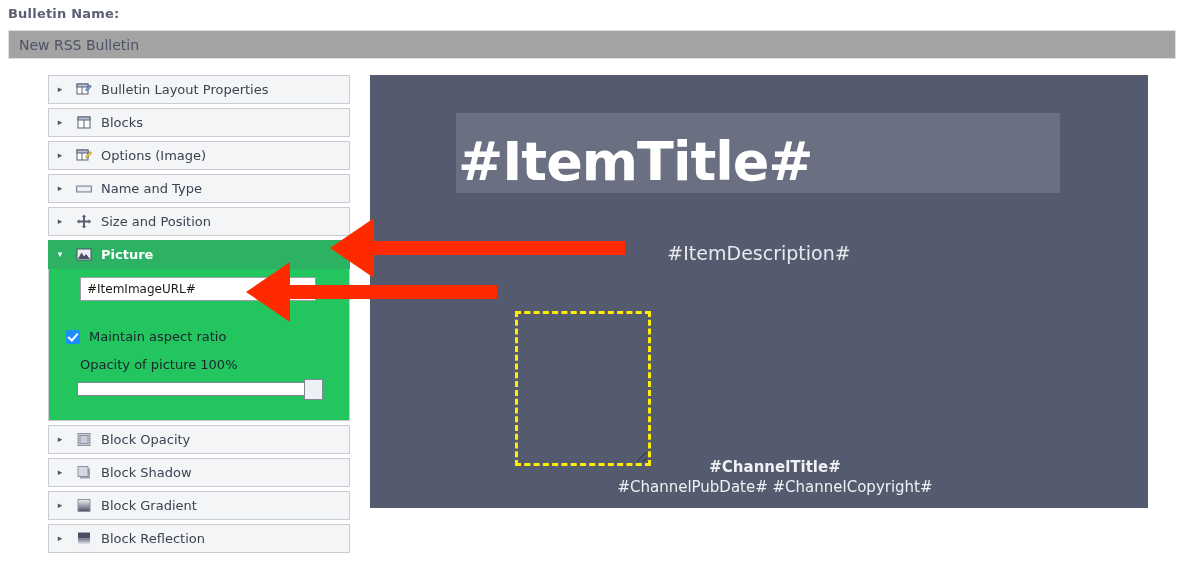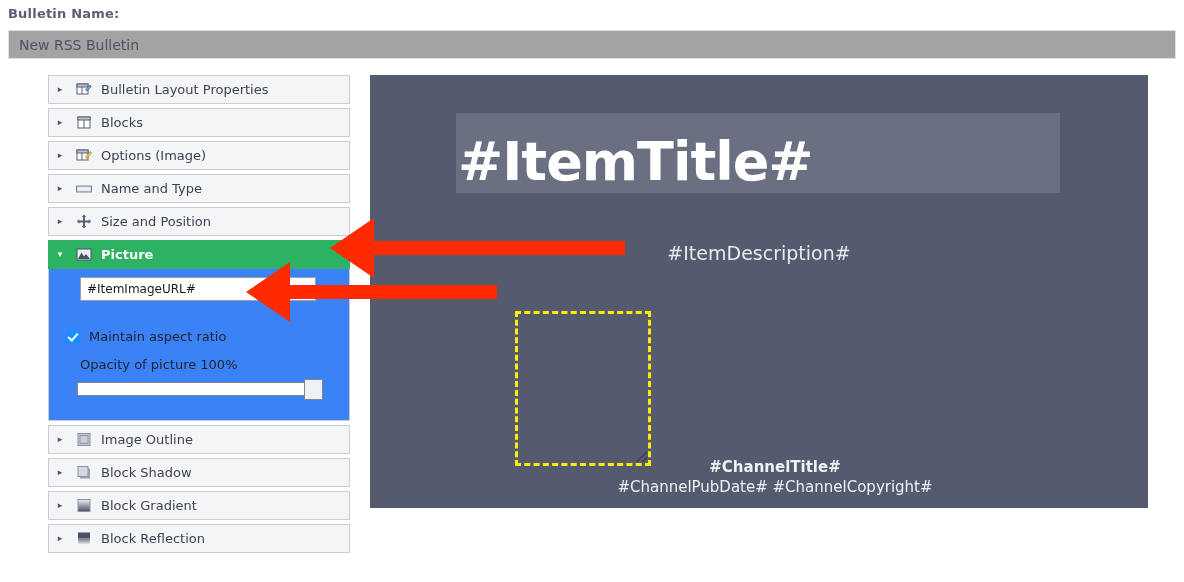--- a/index.html
+++ b/index.html
@@ -55,21 +55,21 @@
     background: #2cb262;
     border: 1px solid #2cb262;
     margin-bottom: 0;
   }
   .acc-row.active .lbl { color: #ffffff; font-weight: bold; }
   .acc-row.active .tri { color: #ffffff; font-size: 9px; }
 
   .acc-body {
     border: 1px solid #c9ccd4;
     border-top: none;
-    background: #3b82f6;
+    background: #22c55e;
     padding: 12px 0 16px 0;
     margin-bottom: 4px;
     height: 152px;
     position: relative;
   }
   .url-input {
     position: absolute; left: 31px; top: 8px;
     width: 236px; height: 24px;
     border: 1px solid #9aa0ab;
     background: #fff;
@@ -288,21 +288,21 @@
     </div>
 
     <div class="acc-row">
       <span class="tri">▸</span>
       <span class="ico">
         <svg class="i16" viewBox="0 0 16 15">
           <rect x="2" y="1.5" width="12" height="12" fill="#c7cdd9" stroke="#8b93a3"></rect>
           <rect x="4" y="3.5" width="8" height="8" fill="#c7cdd9" stroke="#8b93a3"></rect>
         </svg>
       </span>
-      <span class="lbl">Image Outline</span>
+      <span class="lbl">Block Opacity</span>
     </div>
 
     <div class="acc-row">
       <span class="tri">▸</span>
       <span class="ico">
         <svg class="i16" viewBox="0 0 16 15">
           <rect x="4" y="3.5" width="10" height="10" fill="#9aa2b3"></rect>
           <rect x="2" y="1.5" width="10" height="10" fill="#d3d8e2" stroke="#8b93a3"></rect>
         </svg>
       </span>

